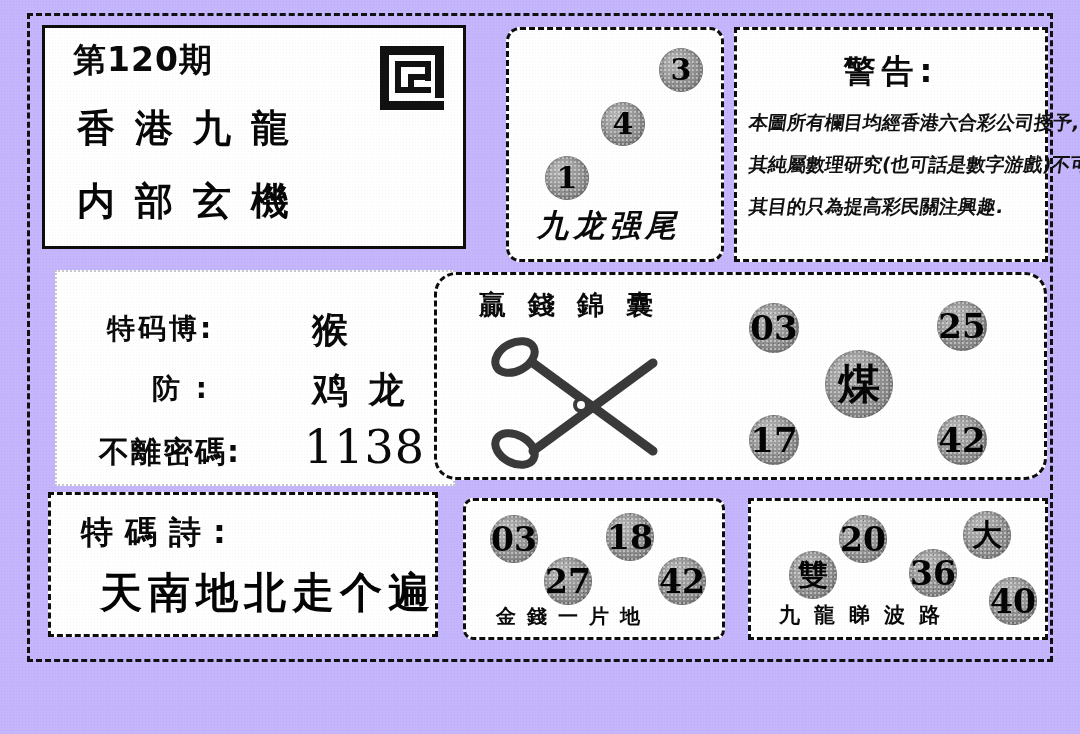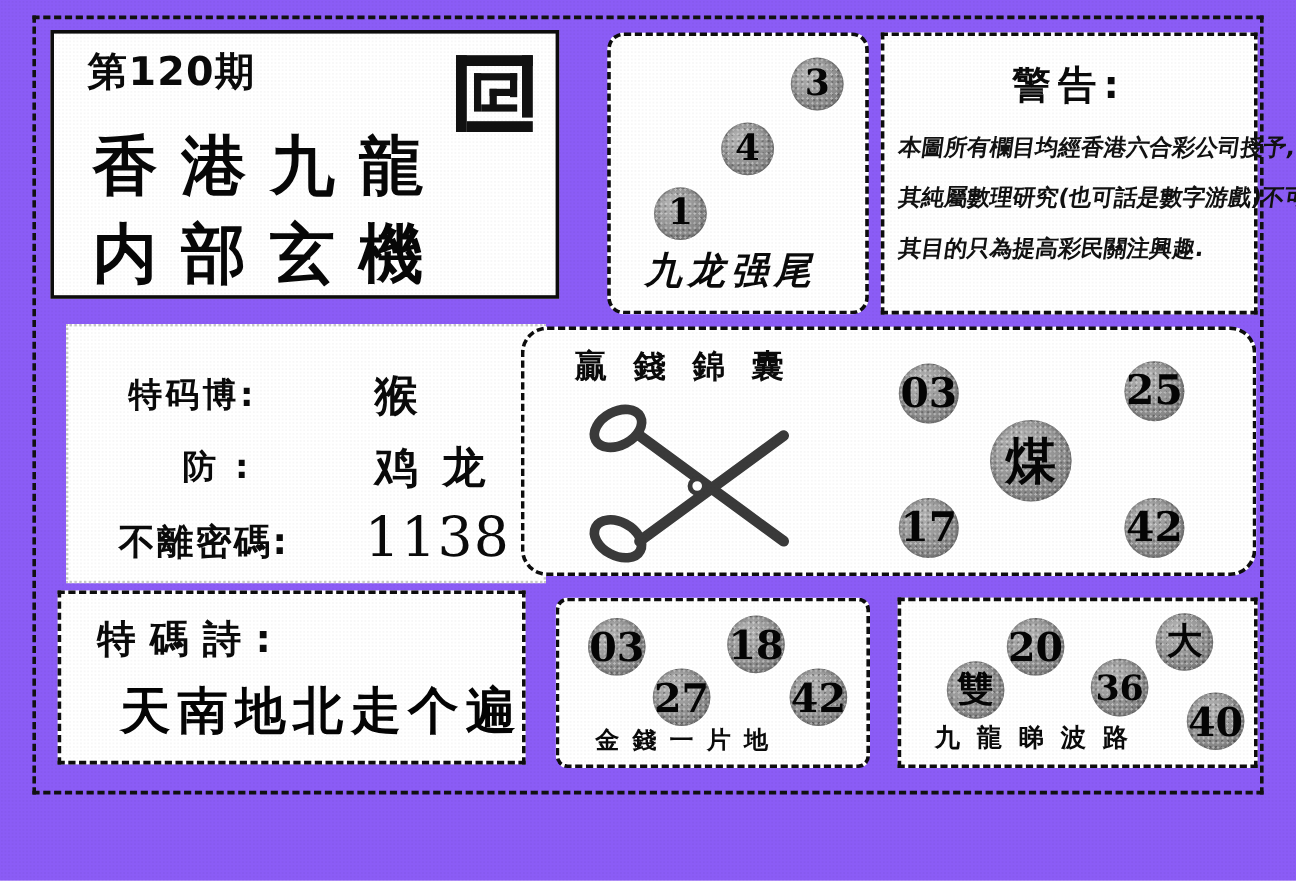--- a/index.html
+++ b/index.html
@@ -6,21 +6,21 @@
   body{
     width:1080px;height:734px;
     background:#ffffff;
     font-family:"DejaVu Sans","Liberation Sans",sans-serif;
     overflow:hidden;
     position:relative;
     -webkit-font-smoothing:none;
   }
   #poster{
     position:absolute;left:0;top:0;width:1080px;height:734px;
-    background:#8b5cf6;
+    background:#c4b5fd;
   }
   
   .outer-frame{
     position:absolute;left:27px;top:13px;width:1026px;height:649px;
     border:3px dashed #111;
     box-sizing:border-box;
   }
   
   .panel{position:absolute;box-sizing:border-box;}
   .solid{border:3px solid #0d0d0d;}
@@ -32,21 +32,21 @@
   #header-panel{left:42px;top:25px;width:424px;height:224px;background:#fff;}
   .issue{
     position:absolute;left:28px;top:10px;
     font-size:33px;font-weight:700;color:#0a0a0a;
     font-family:"DejaVu Sans","Liberation Sans",sans-serif;
     letter-spacing:1px;
     white-space:nowrap;
   }
   .title-line{
     position:absolute;left:32px;
-    font-size:54px;font-weight:700;color:#070707;
+    font-size:38px;font-weight:700;color:#070707;
     letter-spacing:20px;
     white-space:nowrap;
     font-family:Liberation Sans, sans-serif;
   }
   #title1{top:75px;}
   #title2{top:148px;}
   .seal{
     position:absolute;left:333px;top:16px;width:68px;height:68px;
   }
 
@@ -288,21 +288,21 @@
     <div class="ball-layer">
         <div class="ball" style="left: 88px; top: 14px; width: 48px; height: 48px; font-size: 33px;">
           <span>20</span>
         </div>
         <div class="ball ball-cn" style="left: 212px; top: 10px; width: 48px; height: 48px; font-size: 30px;">
           <span>大</span>
         </div>
         <div class="ball ball-cn" style="left: 38px; top: 50px; width: 48px; height: 48px; font-size: 30px;">
           <span>雙</span>
         </div>
-        <div class="ball" style="left: 158px; top: 48px; width: 48px; height: 48px; font-size: 29px;">
+        <div class="ball" style="left: 158px; top: 48px; width: 48px; height: 48px; font-size: 33px;">
           <span>36</span>
         </div>
         <div class="ball" style="left: 238px; top: 76px; width: 48px; height: 48px; font-size: 33px;">
           <span>40</span>
         </div>
       </div>
     <div id="right-caption">九龍睇波路</div>
   </div>
 
   <div class="noise"></div>

